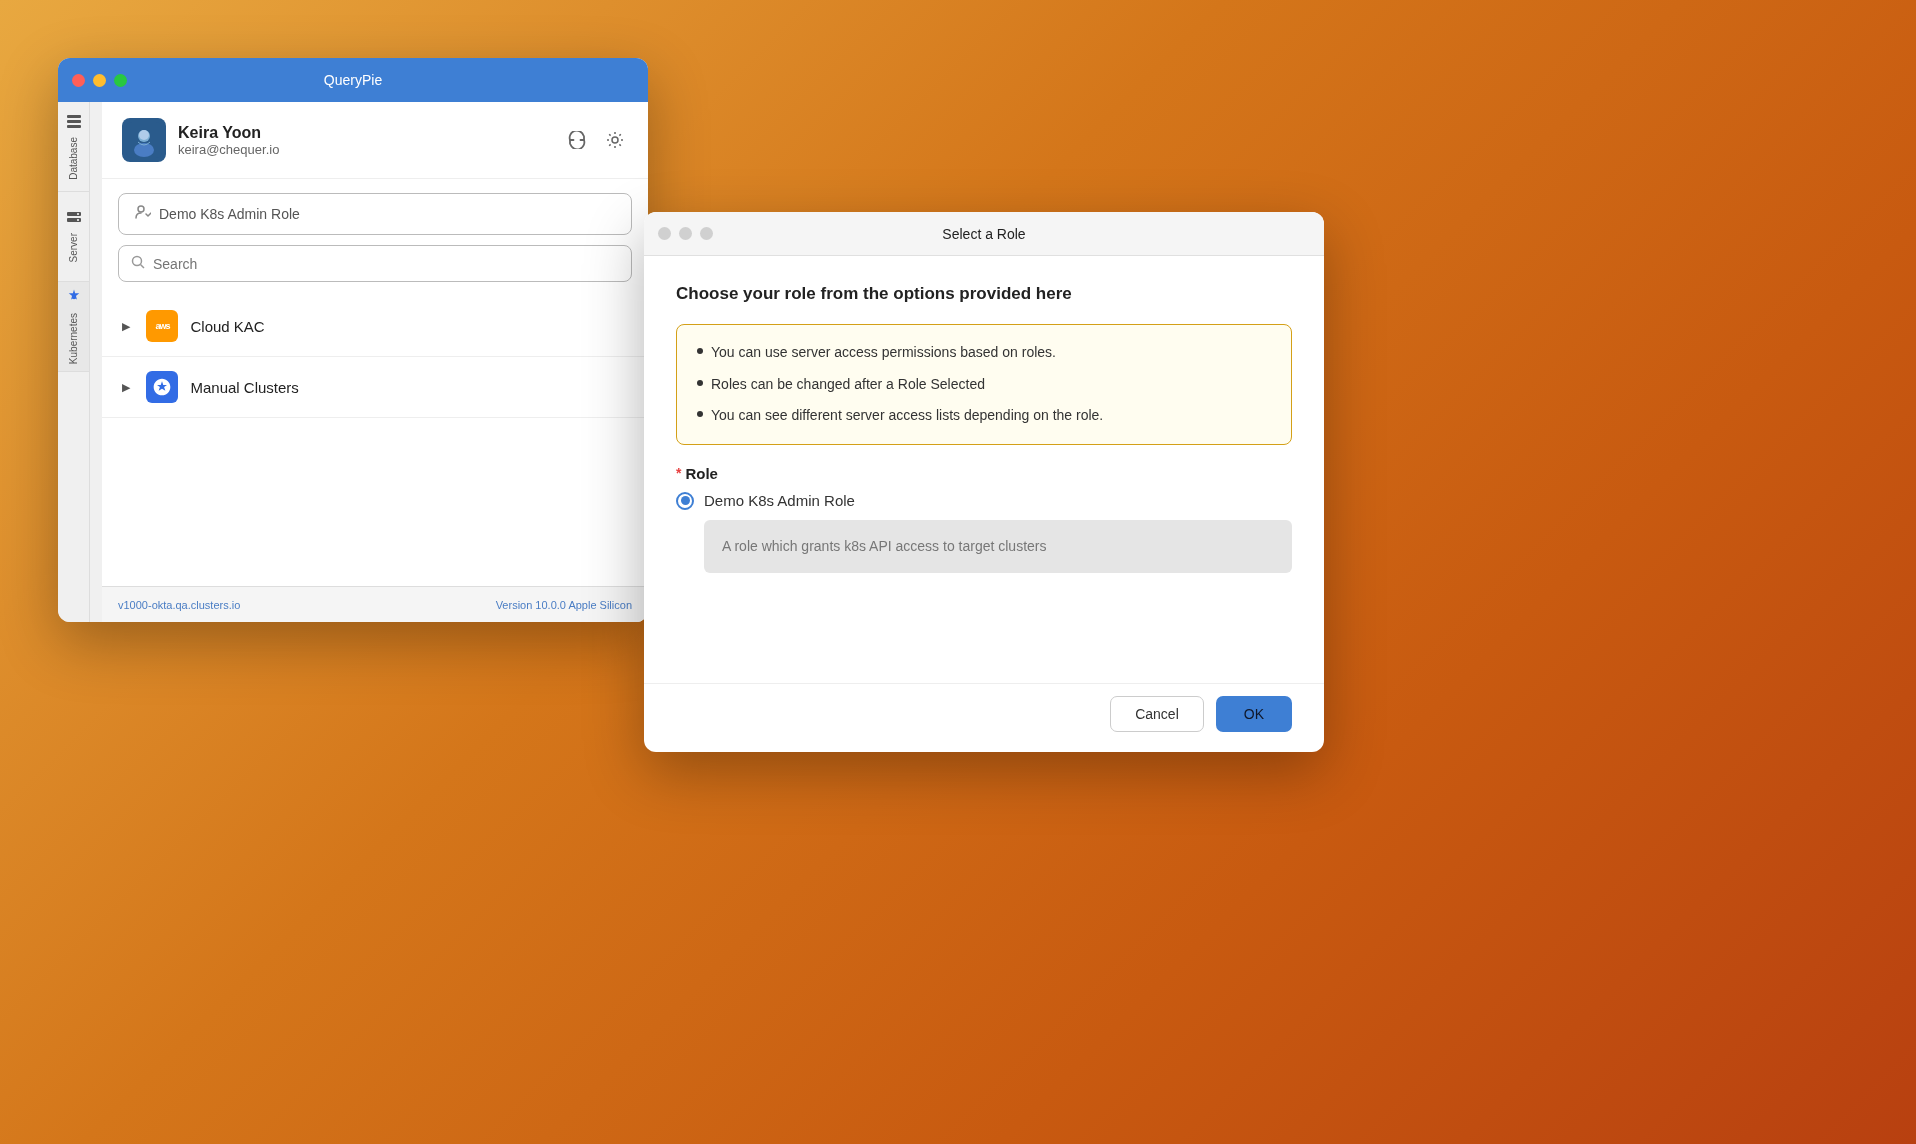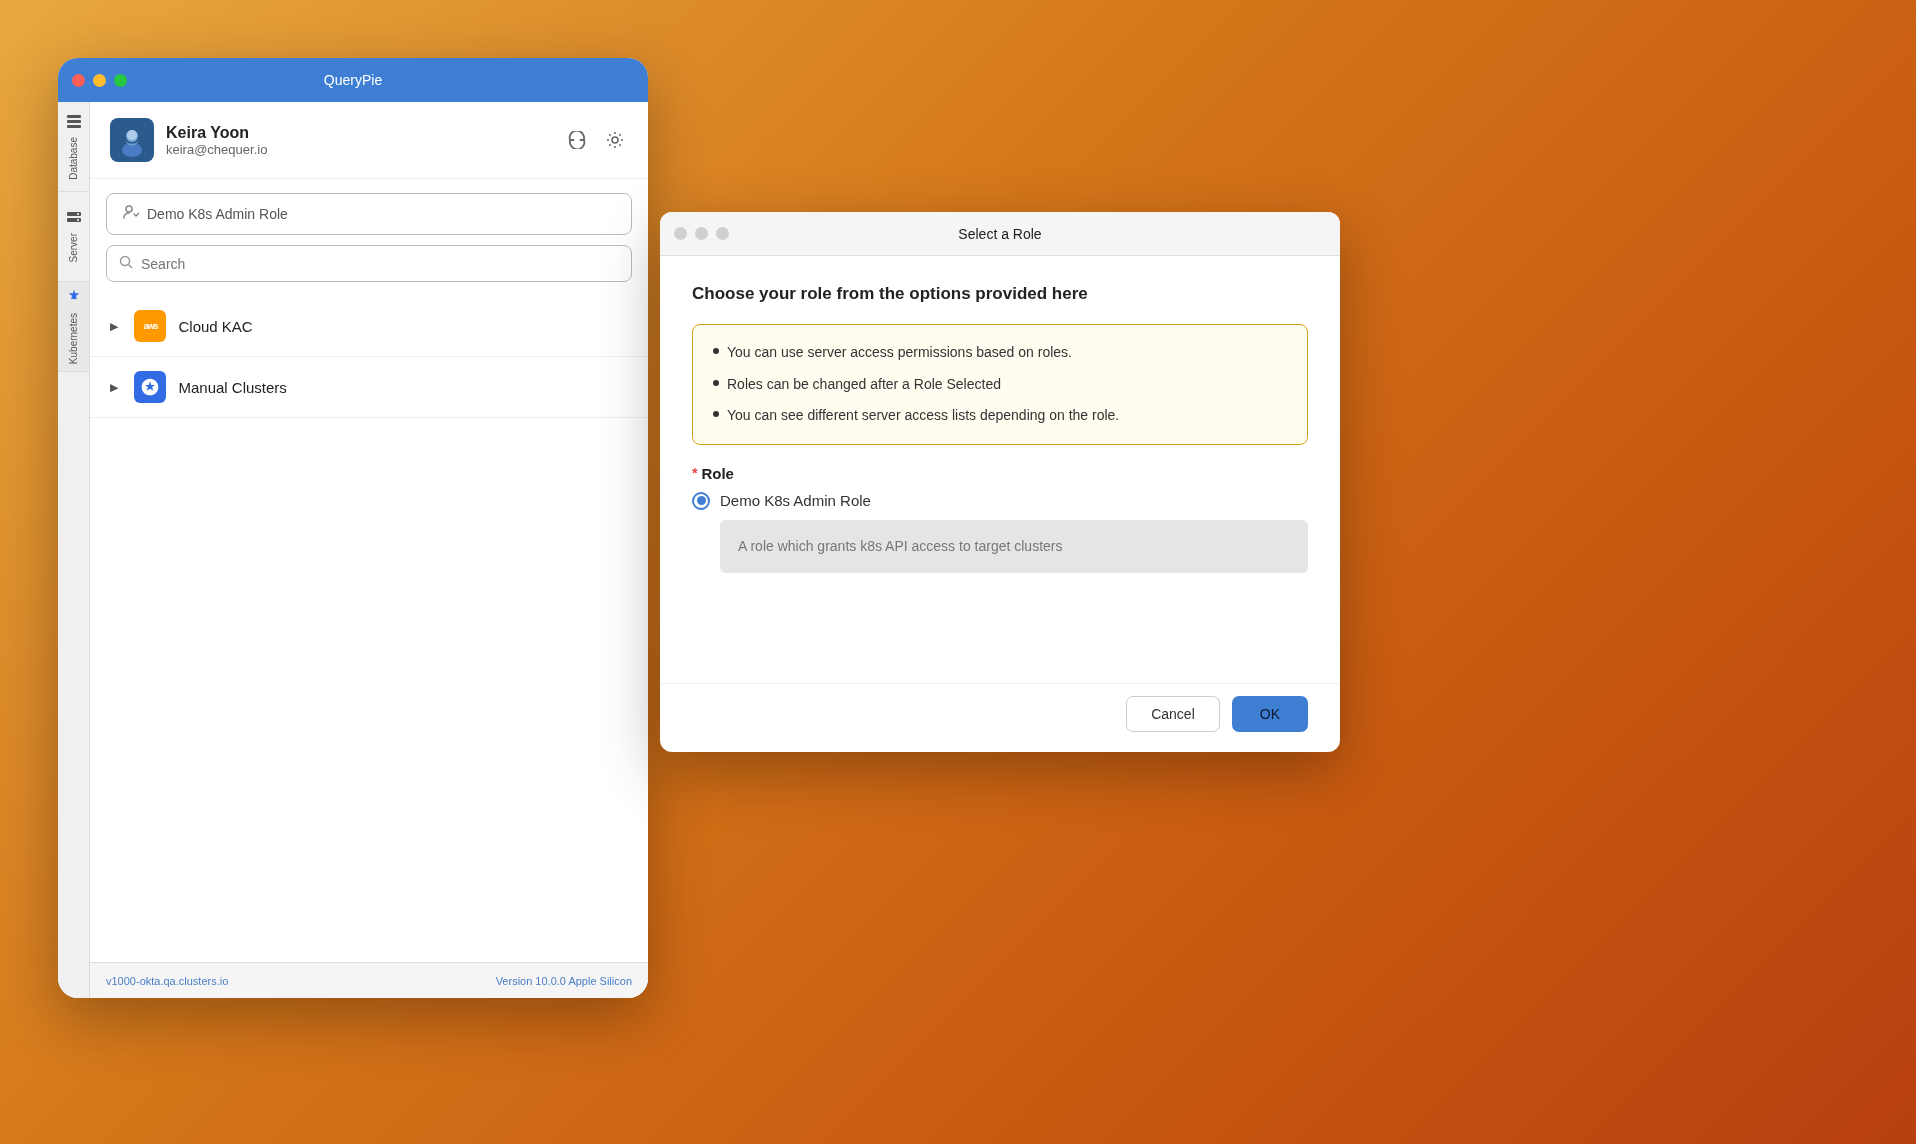--- a/index.html
+++ b/index.html
@@ -24,23 +24,23 @@
       align-items: center;
       justify-content: center;
     }
 
     
     .app-window {
       position: absolute;
       left: 58px;
       top: 58px;
       width: 590px;
-      height: 940px;
+      height: 564px;
       background: #f0f0f0;
-      border-radius: 20px;
+      border-radius: 12px;
       box-shadow: 0 20px 60px rgba(0,0,0,0.3);
       overflow: hidden;
       display: flex;
       flex-direction: column;
     }
 
     .titlebar {
       background: #3E7FD4;
       height: 44px;
       display: flex;
@@ -73,20 +73,21 @@
     }
 
     .btn-close { background: #FF5F57; }
     .btn-minimize { background: #FFBD2E; }
     .btn-maximize { background: #28C840; }
 
     .app-body {
       display: flex;
       flex: 1;
       overflow: hidden;
+      gap: 12px;
     }
 
     
     .sidebar {
       width: 32px;
       background: #f0f0f0;
       display: flex;
       flex-direction: column;
       border-right: 1px solid #ddd;
       flex-shrink: 0;
@@ -307,21 +308,21 @@
     }
 
     .footer-version {
       font-size: 11px;
       color: #4A7DC4;
     }
 
     
     .dialog-window {
       position: absolute;
-      left: 660px;
+      left: 644px;
       top: 212px;
       width: 680px;
       height: 540px;
       background: white;
       border-radius: 12px;
       box-shadow: 0 20px 60px rgba(0,0,0,0.3);
       overflow: hidden;
       display: flex;
       flex-direction: column;
     }

